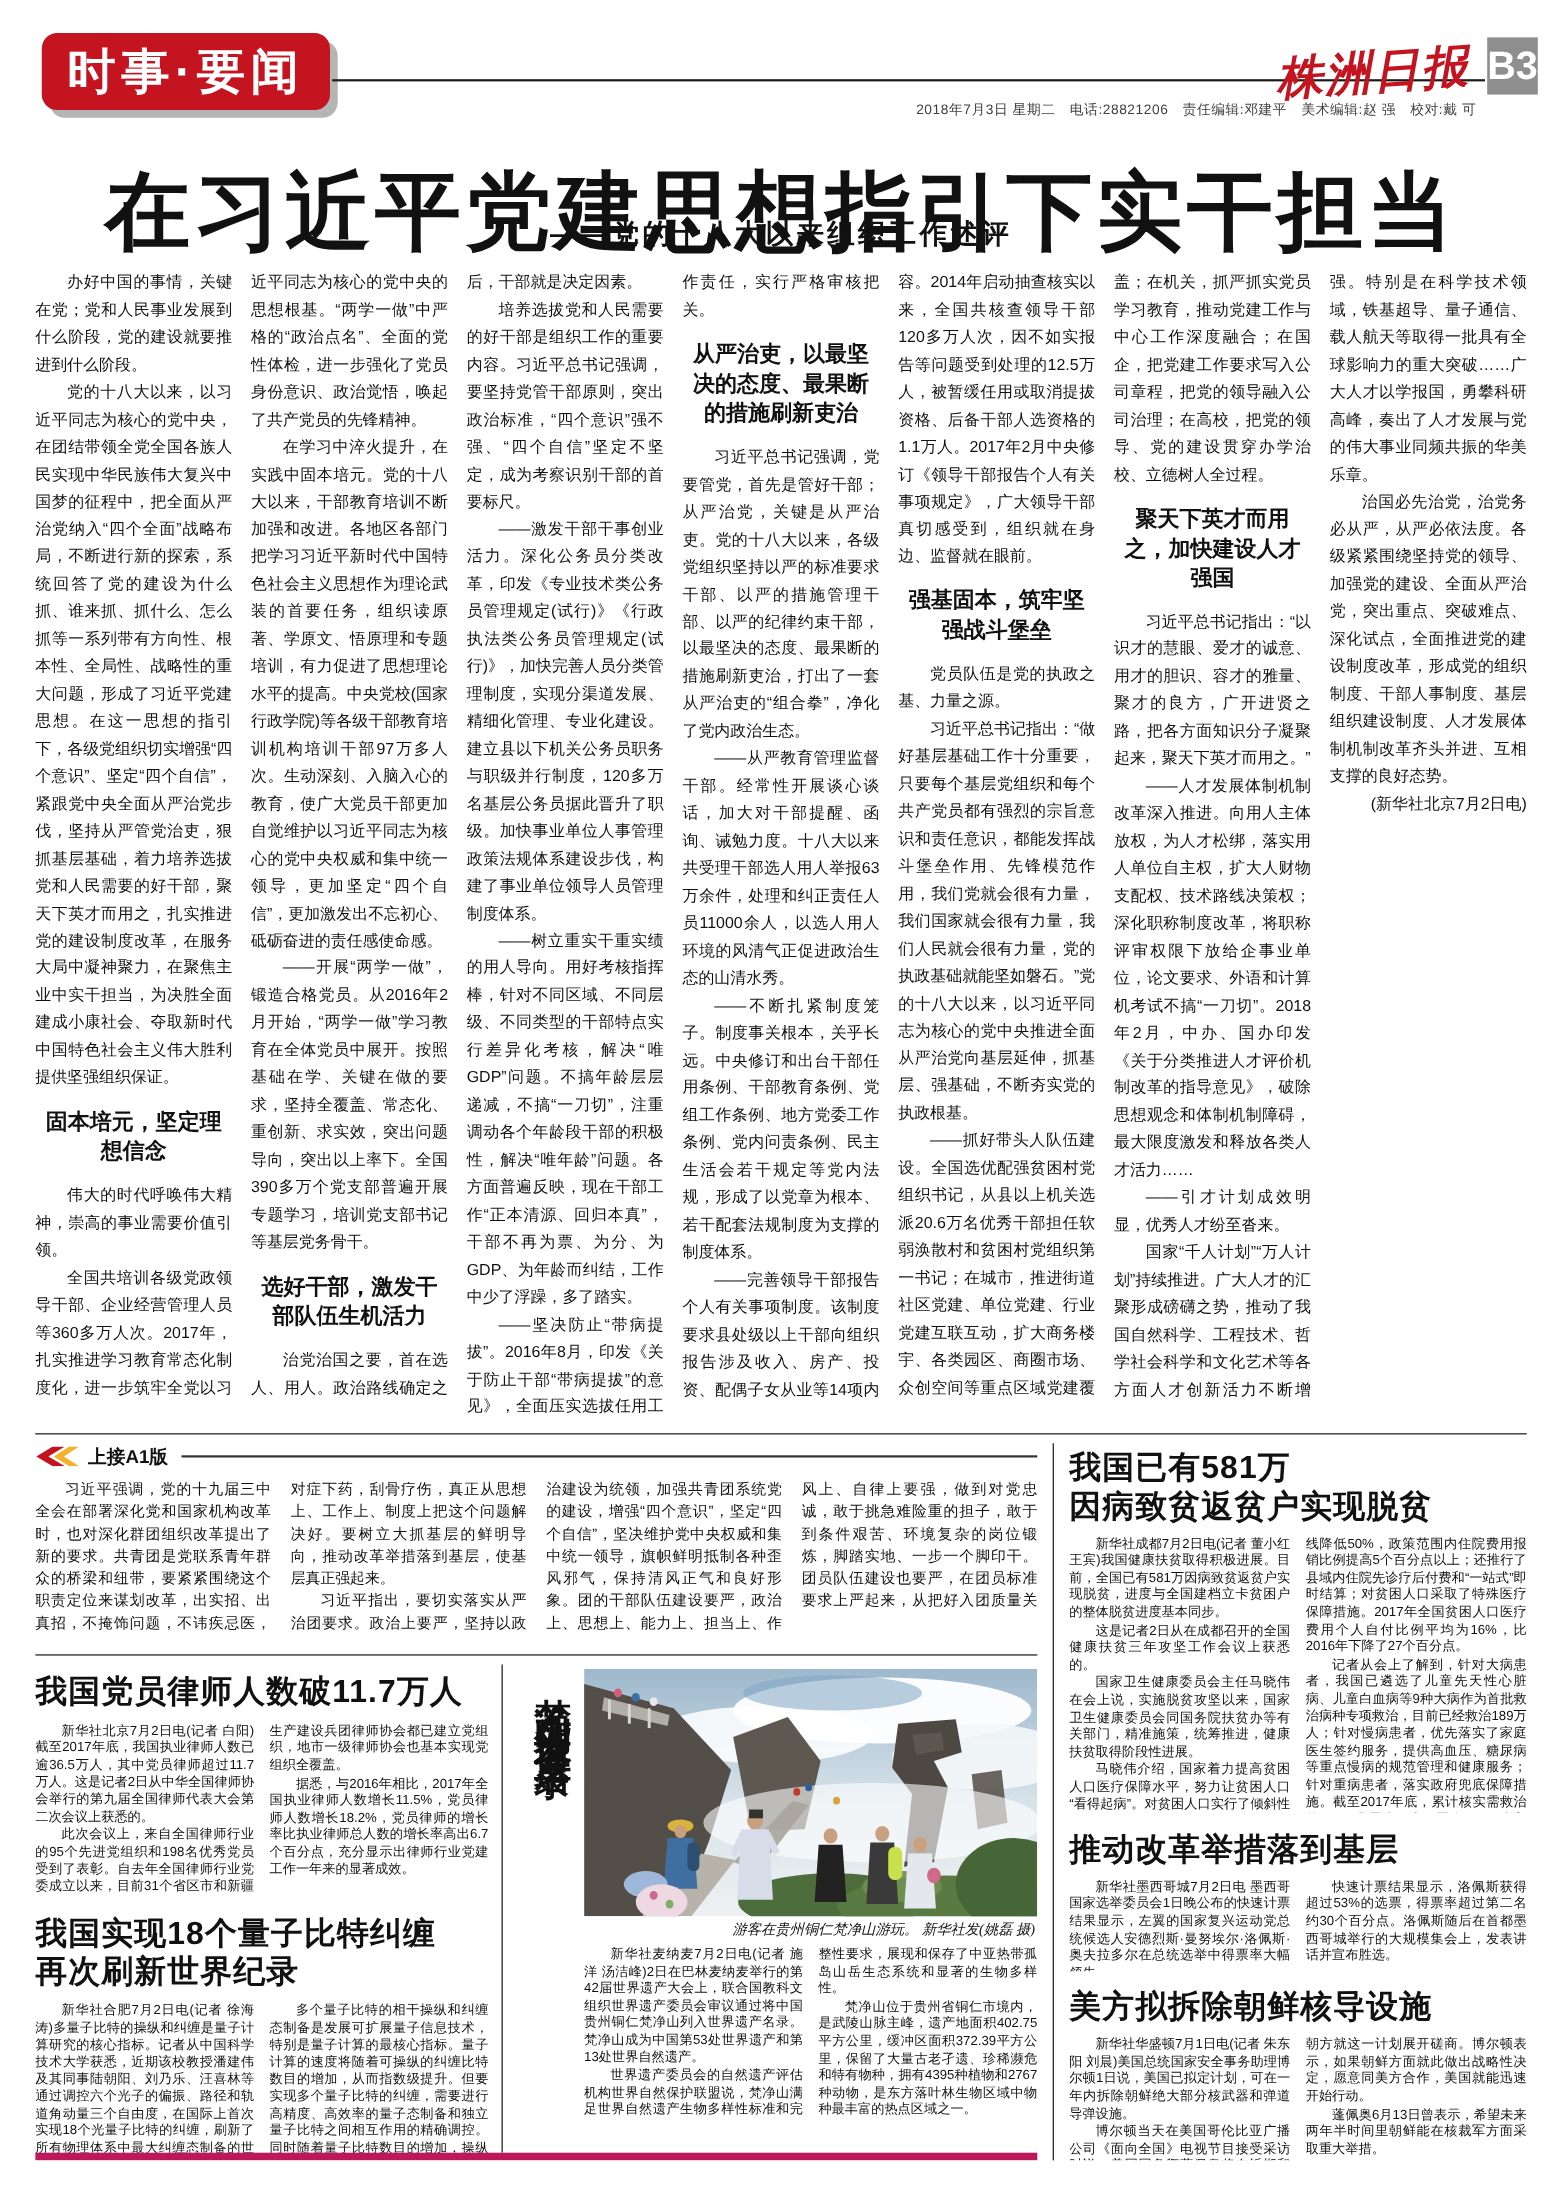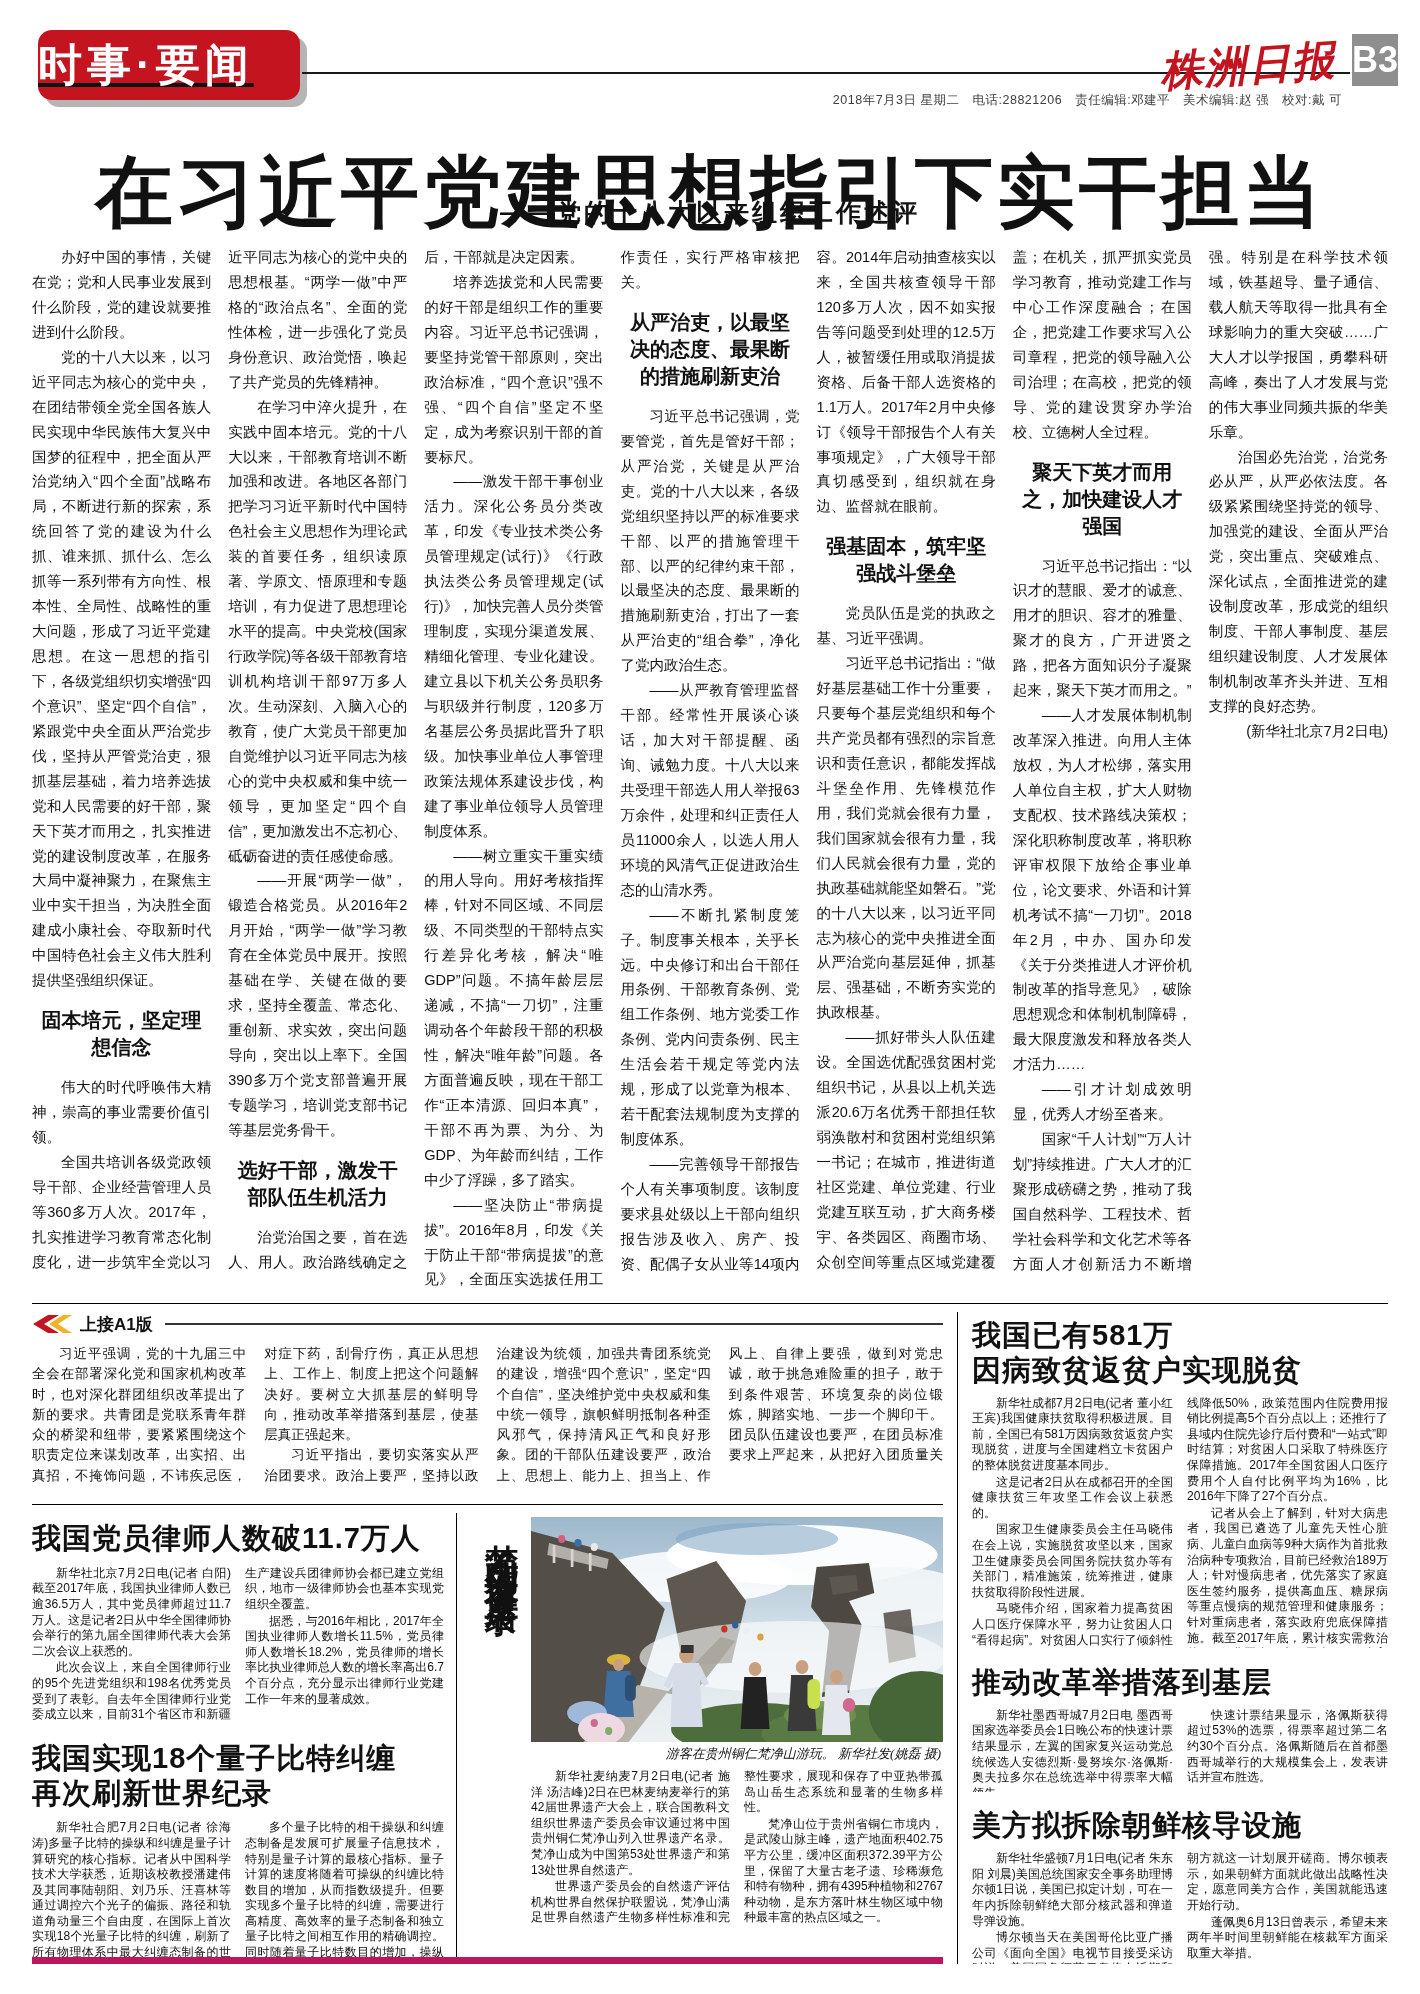--- a/index.html
+++ b/index.html
@@ -1,20 +1,20 @@
 <!DOCTYPE html>
 <html lang="zh"><head>
 <meta charset="utf-8">
 <style>
   html,body{margin:0;padding:0;background:#e8e8e8;}
   .page{position:relative;width:1420px;height:1994px;background:#ffffff;margin:0 auto;
         font-family:"Liberation Sans","DejaVu Sans",sans-serif;color:#111;overflow:hidden;}
   
   .badge{position:absolute;left:38px;top:30px;width:262px;height:70px;background:#c41420;
-         border-radius:14px;box-shadow:7px 7px 0 #b5b5b5;display:flex;align-items:center;text-decoration:underline;}
+         border-radius:14px;box-shadow:7px 7px 0 #b5b5b5;display:flex;align-items:center;justify-content:center;}
   .badge span{color:#fff;font-size:44px;font-weight:900;letter-spacing:5px;}
   .header-rule{position:absolute;left:302px;top:72px;right:70px;height:2px;background:#1a1a1a;}
   .paper-logo{position:absolute;right:84px;top:38px;color:#c41420;font-size:42px;font-weight:900;
               font-style:italic;font-family:"Liberation Serif","DejaVu Serif",serif;transform:rotate(-4deg);letter-spacing:2px;}
   .page-no-box{position:absolute;left:1352px;top:34px;width:46px;height:52px;background:#8e8e8e;
                display:flex;align-items:center;justify-content:center;color:#fff;font-size:36px;font-weight:700;}
   .dateline{position:absolute;right:78px;top:92px;font-size:12.5px;color:#404040;letter-spacing:.5px;}
   
   .main-headline{position:absolute;left:0;right:0;top:98px;text-align:center;font-size:78px;
                  font-weight:900;letter-spacing:4px;line-height:1.1;white-space:nowrap;}
@@ -90,21 +90,21 @@
       <p class="para">培养选拔党和人民需要的好干部是组织工作的重要内容。习近平总书记强调，要坚持党管干部原则，突出政治标准，“四个意识”强不强、“四个自信”坚定不坚定，成为考察识别干部的首要标尺。</p>
       <p class="para">——激发干部干事创业活力。深化公务员分类改革，印发《专业技术类公务员管理规定(试行)》《行政执法类公务员管理规定(试行)》，加快完善人员分类管理制度，实现分渠道发展、精细化管理、专业化建设。建立县以下机关公务员职务与职级并行制度，120多万名基层公务员据此晋升了职级。加快事业单位人事管理政策法规体系建设步伐，构建了事业单位领导人员管理制度体系。</p>
       <p class="para">——树立重实干重实绩的用人导向。用好考核指挥棒，针对不同区域、不同层级、不同类型的干部特点实行差异化考核，解决“唯GDP”问题。不搞年龄层层递减，不搞“一刀切”，注重调动各个年龄段干部的积极性，解决“唯年龄”问题。各方面普遍反映，现在干部工作“正本清源、回归本真”，干部不再为票、为分、为GDP、为年龄而纠结，工作中少了浮躁，多了踏实。</p>
       <p class="para">——坚决防止“带病提拔”。2016年8月，印发《关于防止干部“带病提拔”的意见》，全面压实选拔任用工作责任，实行严格审核把关。</p>
       <h3 class="subhead">从严治吏，以最坚决的态度、最果断的措施刷新吏治</h3>
       <p class="para">习近平总书记强调，党要管党，首先是管好干部；从严治党，关键是从严治吏。党的十八大以来，各级党组织坚持以严的标准要求干部、以严的措施管理干部、以严的纪律约束干部，以最坚决的态度、最果断的措施刷新吏治，打出了一套从严治吏的“组合拳”，净化了党内政治生态。</p>
       <p class="para">——从严教育管理监督干部。经常性开展谈心谈话，加大对干部提醒、函询、诫勉力度。十八大以来共受理干部选人用人举报63万余件，处理和纠正责任人员11000余人，以选人用人环境的风清气正促进政治生态的山清水秀。</p>
       <p class="para">——不断扎紧制度笼子。制度事关根本，关乎长远。中央修订和出台干部任用条例、干部教育条例、党组工作条例、地方党委工作条例、党内问责条例、民主生活会若干规定等党内法规，形成了以党章为根本、若干配套法规制度为支撑的制度体系。</p>
       <p class="para">——完善领导干部报告个人有关事项制度。该制度要求县处级以上干部向组织报告涉及收入、房产、投资、配偶子女从业等14项内容。2014年启动抽查核实以来，全国共核查领导干部120多万人次，因不如实报告等问题受到处理的12.5万人，被暂缓任用或取消提拔资格、后备干部人选资格的1.1万人。2017年2月中央修订《领导干部报告个人有关事项规定》，广大领导干部真切感受到，组织就在身边、监督就在眼前。</p>
       <h3 class="subhead">强基固本，筑牢坚强战斗堡垒</h3>
-      <p class="para">党员队伍是党的执政之基、习近平强调。</p>
+      <p class="para">党员队伍是党的执政之基、力量之源。</p>
       <p class="para">习近平总书记指出：“做好基层基础工作十分重要，只要每个基层党组织和每个共产党员都有强烈的宗旨意识和责任意识，都能发挥战斗堡垒作用、先锋模范作用，我们党就会很有力量，我们国家就会很有力量，我们人民就会很有力量，党的执政基础就能坚如磐石。”党的十八大以来，以习近平同志为核心的党中央推进全面从严治党向基层延伸，抓基层、强基础，不断夯实党的执政根基。</p>
       <p class="para">——抓好带头人队伍建设。全国选优配强贫困村党组织书记，从县以上机关选派20.6万名优秀干部担任软弱涣散村和贫困村党组织第一书记；在城市，推进街道社区党建、单位党建、行业党建互联互动，扩大商务楼宇、各类园区、商圈市场、众创空间等重点区域党建覆盖；在机关，抓严抓实党员学习教育，推动党建工作与中心工作深度融合；在国企，把党建工作要求写入公司章程，把党的领导融入公司治理；在高校，把党的领导、党的建设贯穿办学治校、立德树人全过程。</p>
       <h3 class="subhead">聚天下英才而用之，加快建设人才强国</h3>
       <p class="para">习近平总书记指出：“以识才的慧眼、爱才的诚意、用才的胆识、容才的雅量、聚才的良方，广开进贤之路，把各方面知识分子凝聚起来，聚天下英才而用之。”</p>
       <p class="para">——人才发展体制机制改革深入推进。向用人主体放权，为人才松绑，落实用人单位自主权，扩大人财物支配权、技术路线决策权；深化职称制度改革，将职称评审权限下放给企事业单位，论文要求、外语和计算机考试不搞“一刀切”。2018年2月，中办、国办印发《关于分类推进人才评价机制改革的指导意见》，破除思想观念和体制机制障碍，最大限度激发和释放各类人才活力……</p>
       <p class="para">——引才计划成效明显，优秀人才纷至沓来。</p>
       <p class="para">国家“千人计划”“万人计划”持续推进。广大人才的汇聚形成磅礴之势，推动了我国自然科学、工程技术、哲学社会科学和文化艺术等各方面人才创新活力不断增强。特别是在科学技术领域，铁基超导、量子通信、载人航天等取得一批具有全球影响力的重大突破……广大人才以学报国，勇攀科研高峰，奏出了人才发展与党的伟大事业同频共振的华美乐章。</p>
       <p class="para">治国必先治党，治党务必从严，从严必依法度。各级紧紧围绕坚持党的领导、加强党的建设、全面从严治党，突出重点、突破难点、深化试点，全面推进党的建设制度改革，形成党的组织制度、干部人事制度、基层组织建设制度、人才发展体制机制改革齐头并进、互相支撑的良好态势。</p>
       <p class="para signoff">(新华社北京7月2日电)</p>
     </div>

